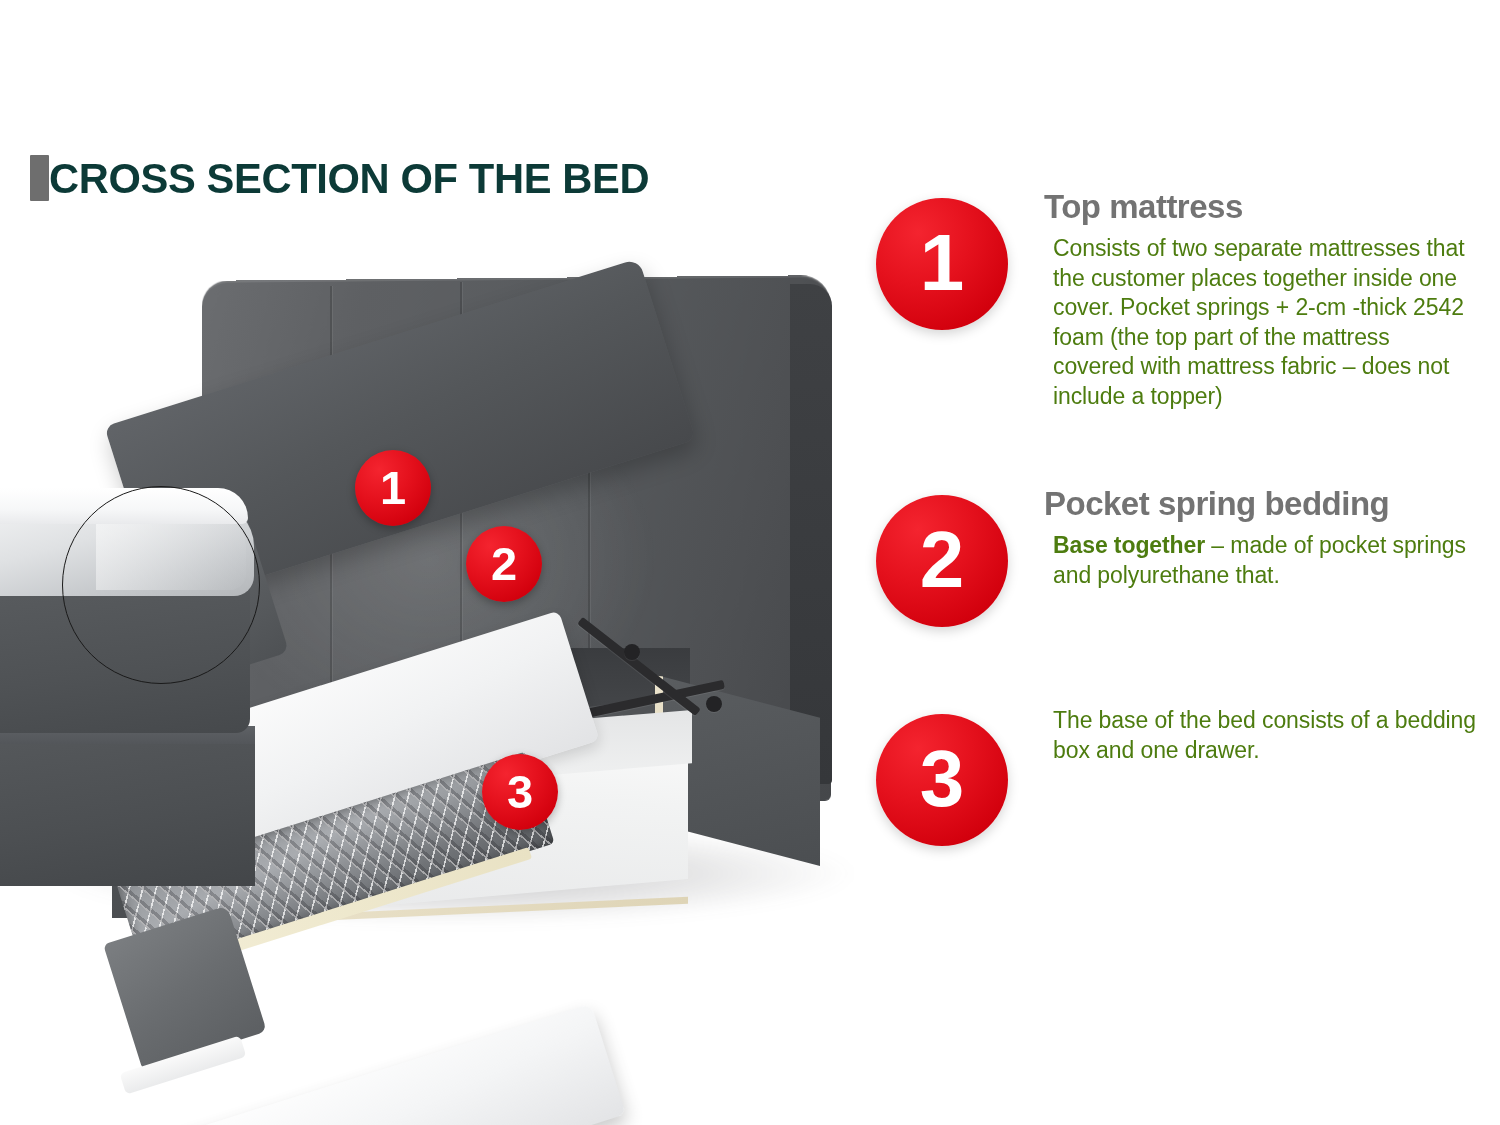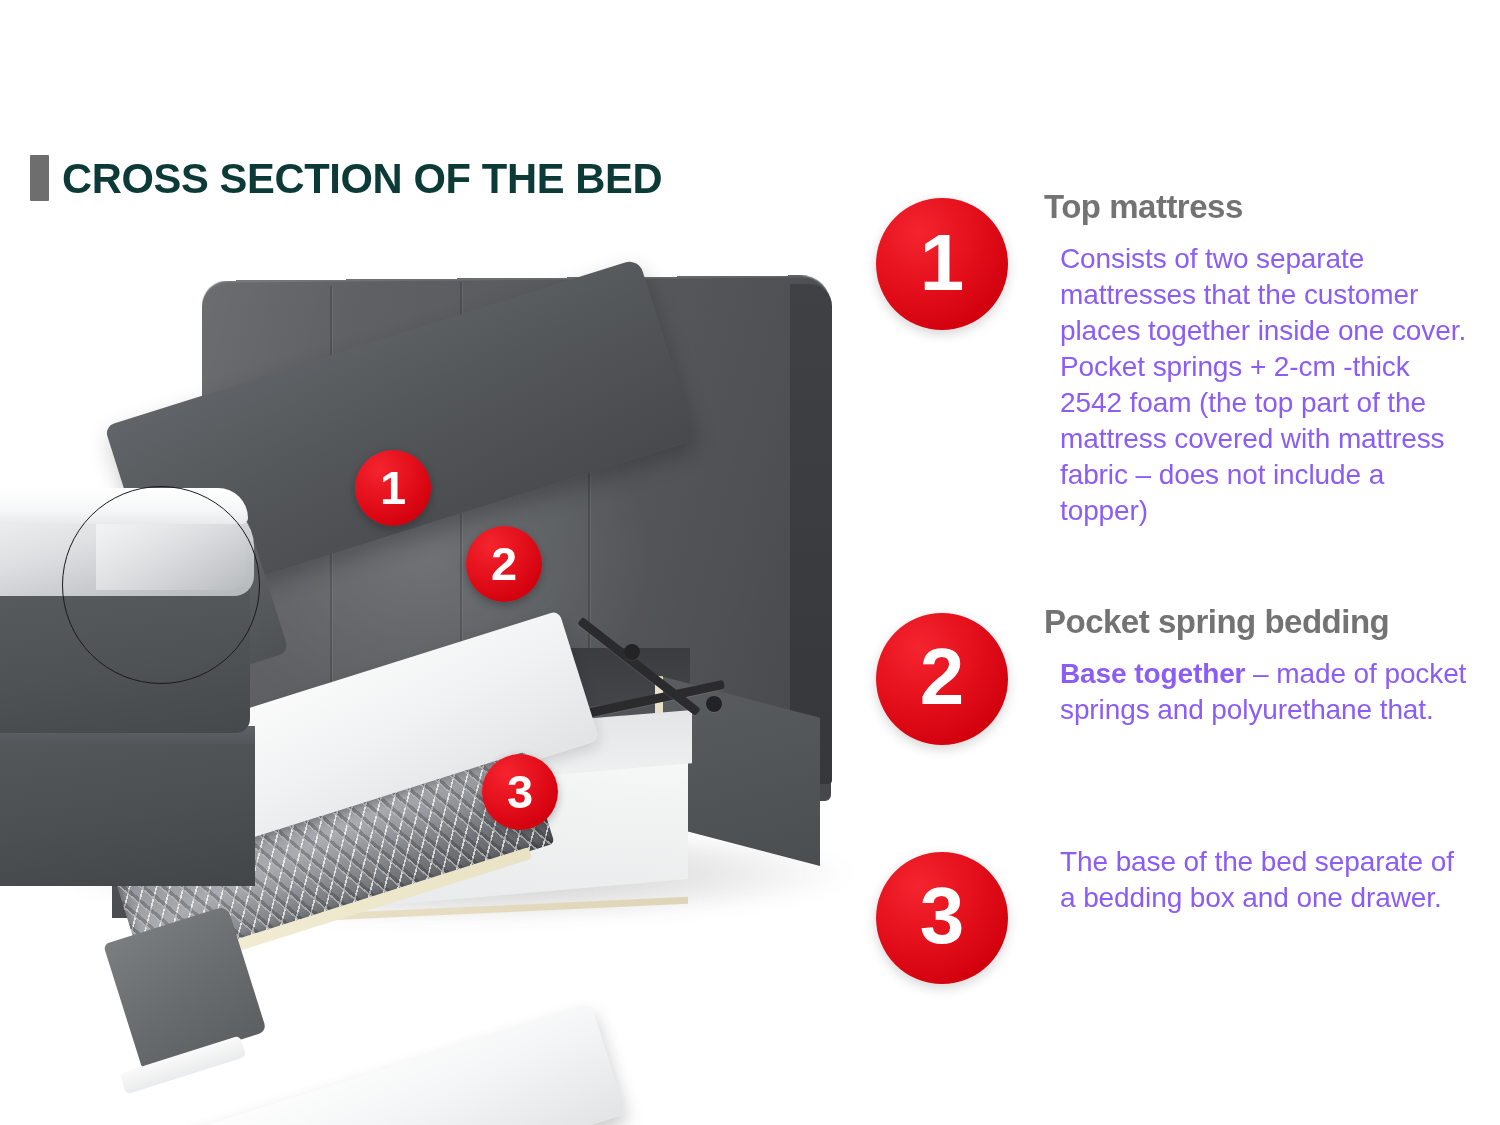--- a/index.html
+++ b/index.html
@@ -4,38 +4,38 @@
 <style>
   html,body{margin:0;padding:0;background:#fff;}
   body{
     width:1500px;height:1125px;overflow:hidden;position:relative;
     font-family:"Liberation Sans","DejaVu Sans",sans-serif;
     -webkit-font-smoothing:antialiased;
   }
   .stage{position:absolute;inset:0;background:#ffffff;}
 
   
-  .title-row{position:absolute;left:30px;top:155px;display:flex;align-items:center;gap:13px;justify-content:flex-end;}
+  .title-row{position:absolute;left:30px;top:155px;display:flex;align-items:center;gap:0;justify-content:flex-end;}
   .title-bar{width:19px;height:46px;background:#6e6e6e;flex:0 0 auto;border-radius:1px;}
   .title-text{
     font-size:43px;font-weight:bold;letter-spacing:-0.4px;
     color:#0c3a37;line-height:1;white-space:nowrap;
     transform:scaleX(0.97);transform-origin:left center;
   }
 
   
   .legend{position:absolute;left:876px;top:190px;width:610px;}
   .legend-item{position:relative;margin-bottom:44px;}
   .legend-item .body-wrap{margin-left:168px;}
   .leg-head{
     font-size:33px;font-weight:bold;color:#737373;
     line-height:1.06;margin:0 0 5px 0;letter-spacing:-0.5px;white-space:nowrap;
   }
   .leg-text{
-    font-size:28px;color:#8b5cf6;line-height:1.285;margin:16px;
+    font-size:23px;color:#4d7c0f;line-height:1.285;margin:9px;
     letter-spacing:-0.1px;
   }
   .leg-text b{font-weight:bold;}
 
   
   .pin{position:absolute;display:block;}
   .pin .bulb{
     position:absolute;left:0;top:0;width:100%;height:100%;
     border-radius:50%;
     background:
@@ -366,18 +366,18 @@
       </div>
     </div>
 
     <div class="legend-item">
       <div class="pin pin-lg">
         <div class="bulb"></div>
         <div class="tail"></div>
         <div class="num">3</div>
       </div>
       <div class="body-wrap">
-        <p class="leg-text">The base of the bed separate of a bedding box and one drawer.</p>
+        <p class="leg-text">The base of the bed consists of a bedding box and one drawer.</p>
       </div>
     </div>
 
   </div>
 </div>
 
 </body></html>

